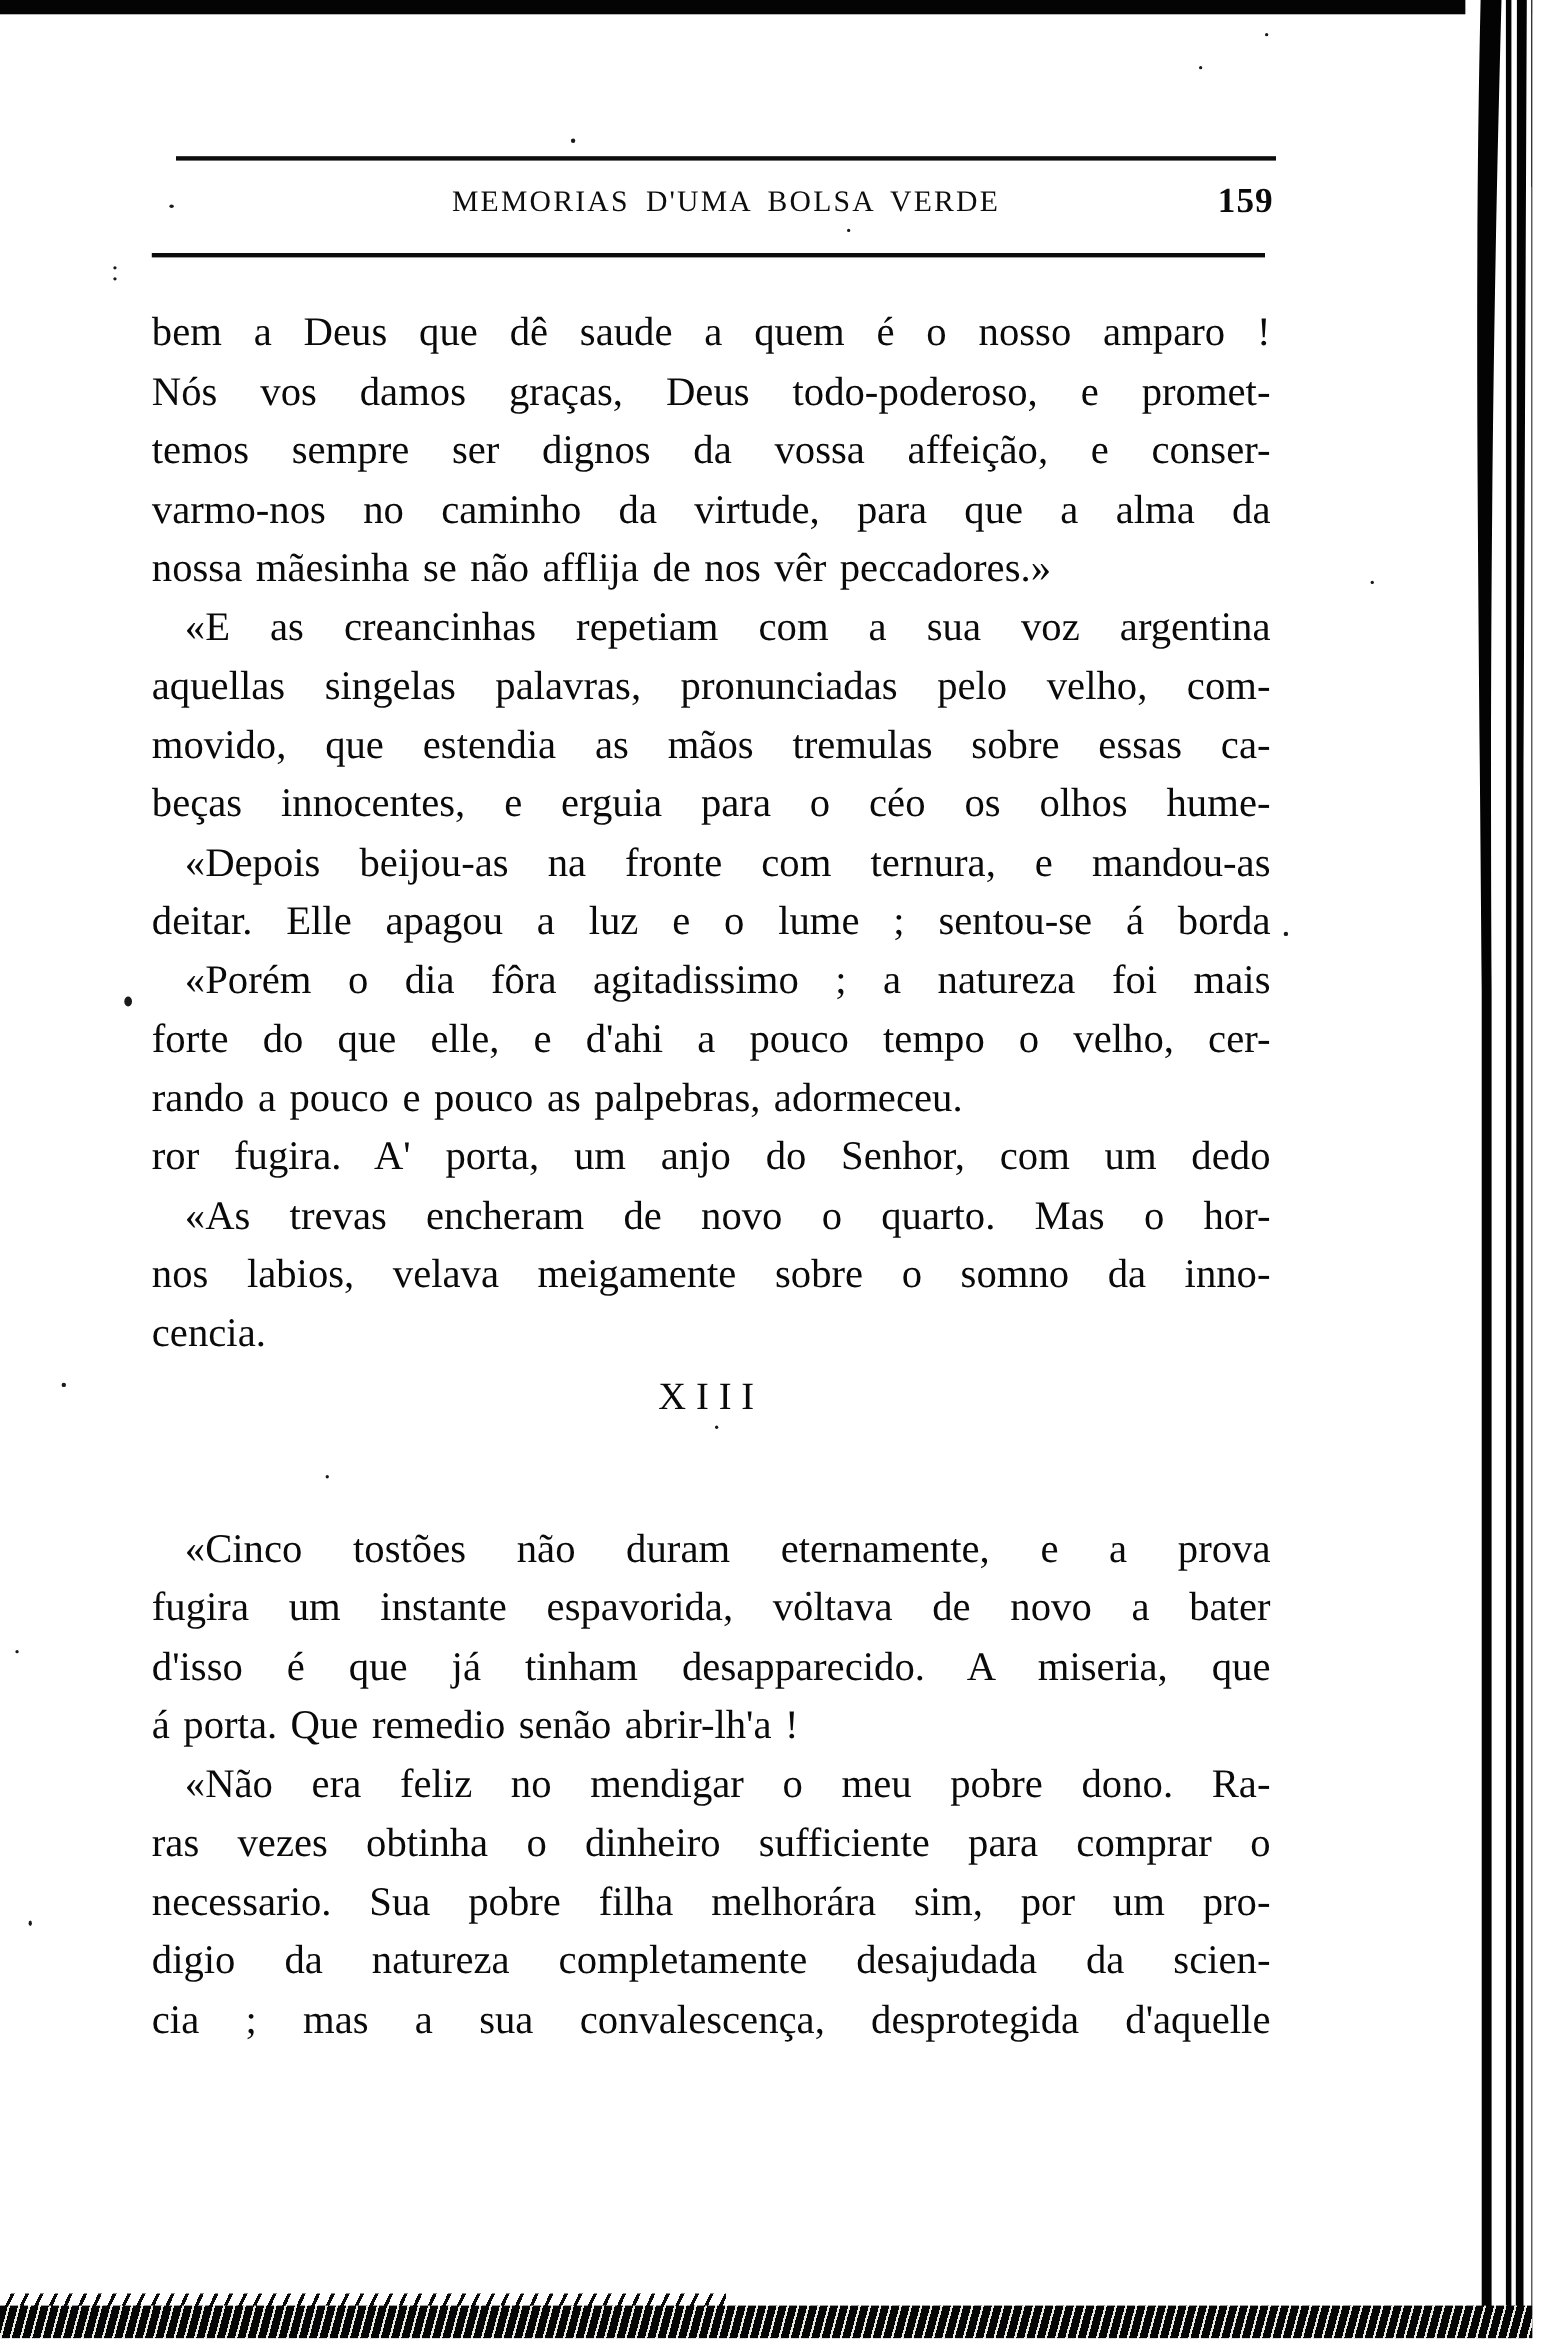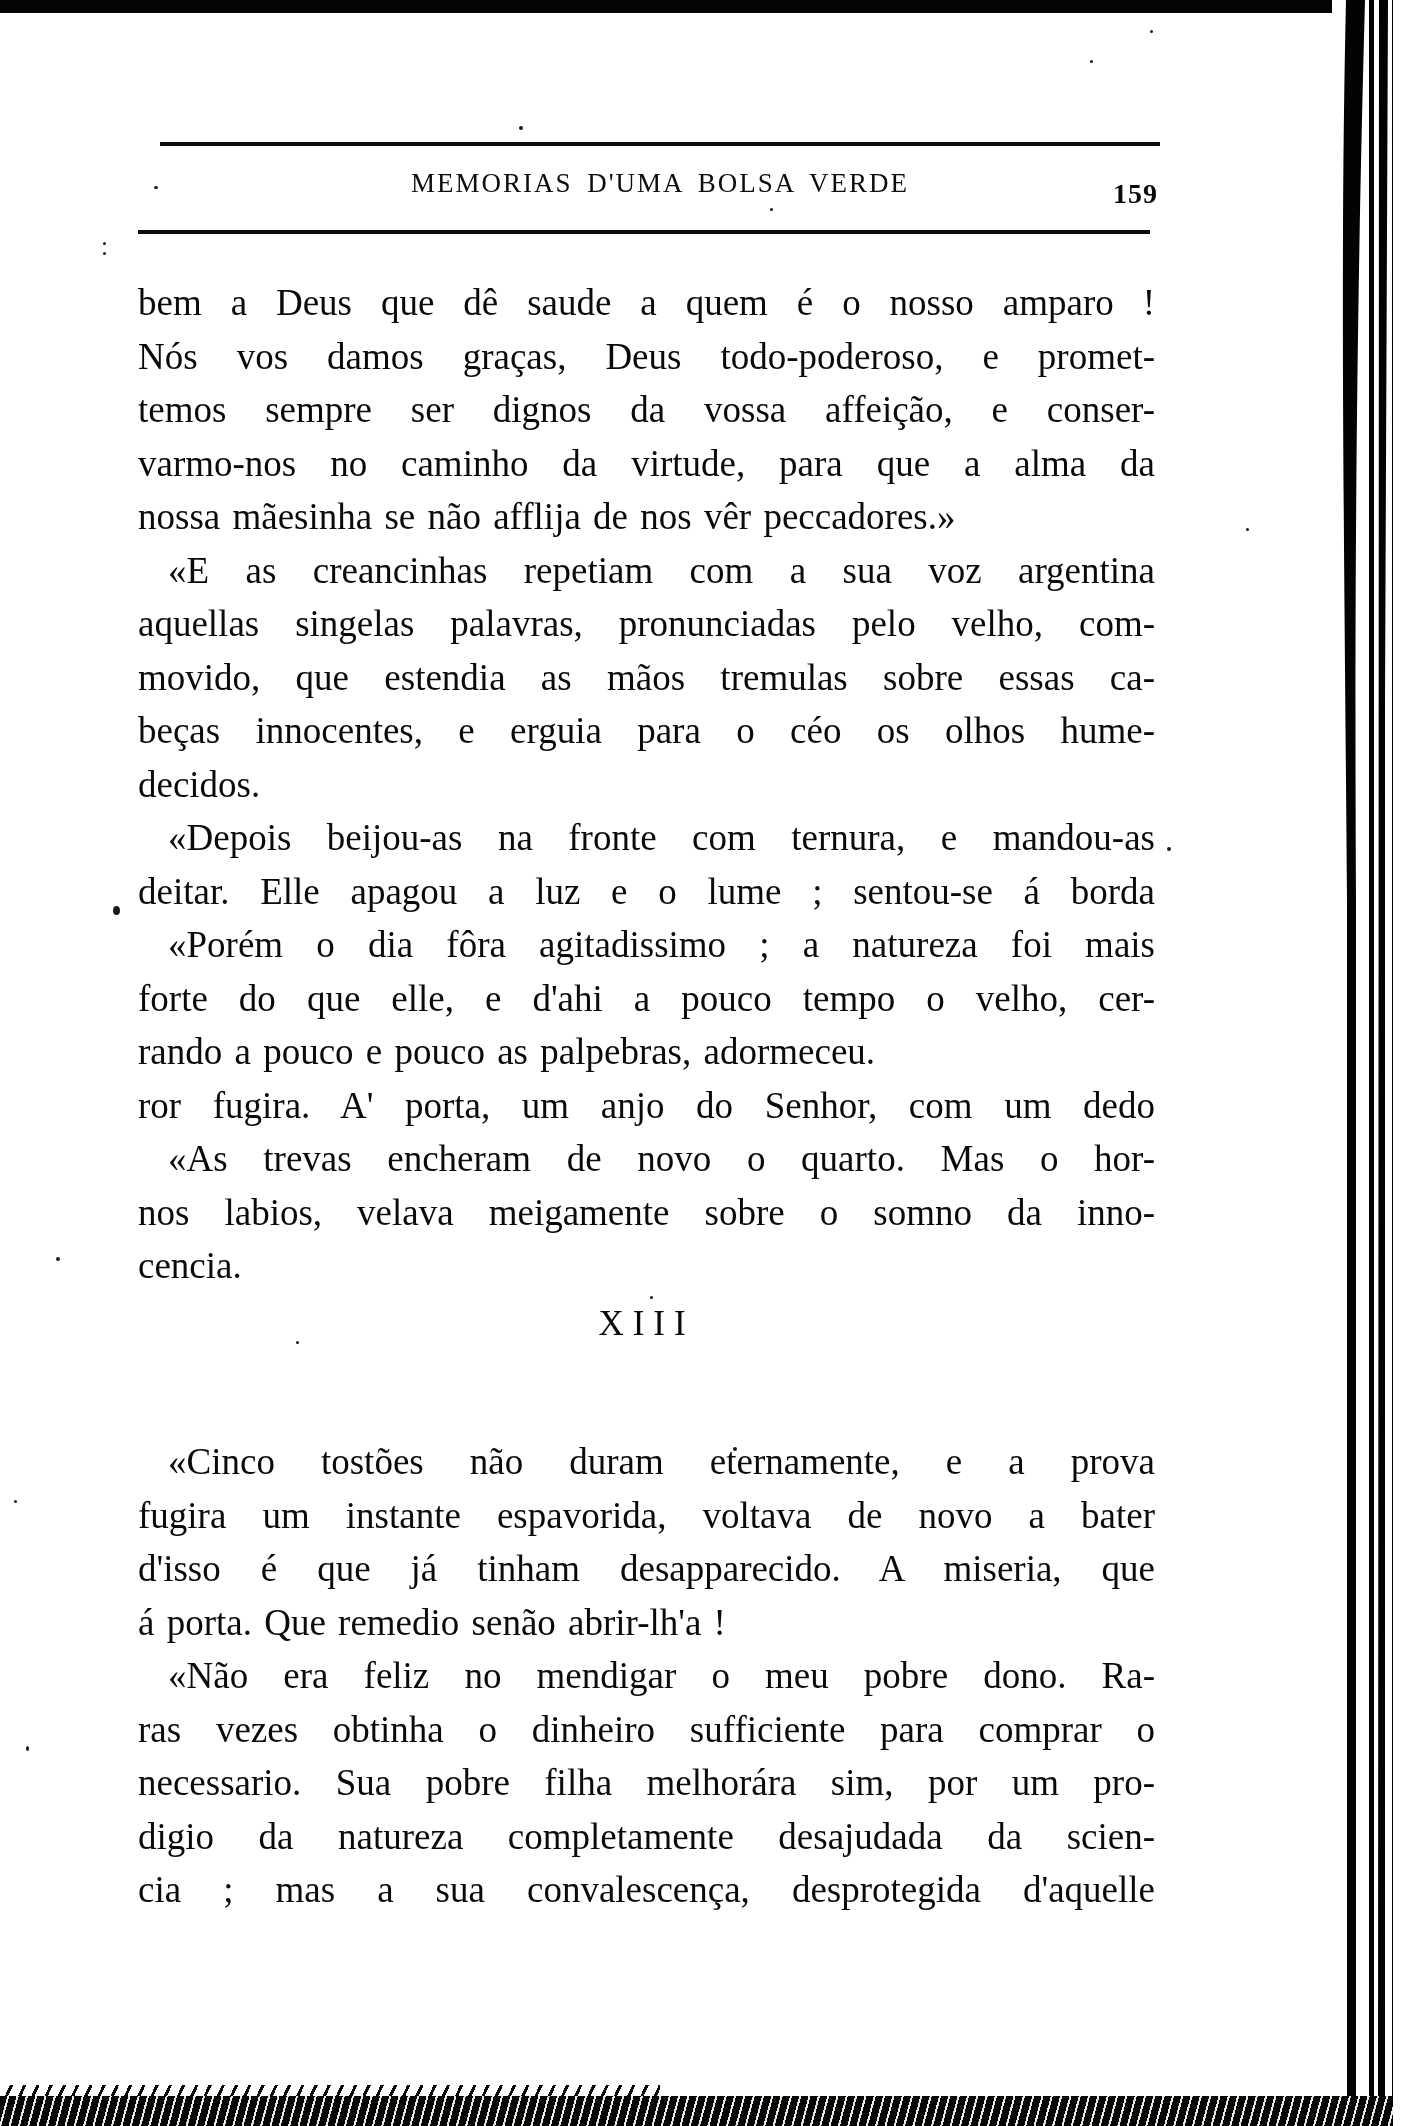--- a/index.html
+++ b/index.html
@@ -18,21 +18,21 @@
     background:repeating-linear-gradient(115deg,transparent 0 9px,#0a0a0a 9px 12px);
   }
   .gutter{position:absolute;top:0;left:1332px;width:85px;height:2126px;}
   .speck{position:absolute;background:#1a1a1a;border-radius:50%;}
   
   .rule{position:absolute;background:#0c0c0c;}
   .rule-top{left:160px;top:142px;width:1000px;height:4px;}
   .rule-bottom{left:138px;top:230px;width:1012px;height:4px;}
   .running-header{position:absolute;left:160px;top:163px;width:1000px;height:44px;text-align:center;}
   .header-title{font-size:27px;line-height:40px;letter-spacing:2px;word-spacing:6px;color:#0d0d0d;}
-  .page-number{position:absolute;right:2px;top:15px;font-size:28px;font-weight:700;letter-spacing:1px;}
+  .page-number{position:absolute;right:2px;top:1px;font-size:32px;font-weight:700;letter-spacing:1px;}
   
   .body-text{position:absolute;left:138px;top:276px;width:1017px;font-size:37px;line-height:53.5px;}
   .text-block .line{height:53.5px;overflow:hidden;word-spacing:3px;}
   .line.fill{text-align:justify;text-align-last:justify;}
   .line.indent{padding-left:30px;}
   .section-heading{
     margin:4px 0 85px 0;height:53.5px;font-size:35px;font-weight:400;line-height:53.5px;
     text-align:center;letter-spacing:9px;
   }
 </style>
@@ -56,21 +56,20 @@
     <div id="block1" class="text-block">
         <div class="line fill">bem a Deus que dê saude a quem é o nosso amparo !</div>
         <div class="line fill">Nós vos damos graças, Deus todo-poderoso, e promet-</div>
         <div class="line fill">temos sempre ser dignos da vossa affeição, e conser-</div>
         <div class="line fill">varmo-nos no caminho da virtude, para que a alma da</div>
         <div class="line">nossa mãesinha se não afflija de nos vêr peccadores.»</div>
         <div class="line indent fill">«E as creancinhas repetiam com a sua voz argentina</div>
         <div class="line fill">aquellas singelas palavras, pronunciadas pelo velho, com-</div>
         <div class="line fill">movido, que estendia as mãos tremulas sobre essas ca-</div>
         <div class="line fill">beças innocentes, e erguia para o céo os olhos hume-</div>
-        <div class="line">decidos.</div>
         <div class="line indent fill">«Depois beijou-as na fronte com ternura, e mandou-as</div>
         <div class="line fill">deitar. Elle apagou a luz e o lume ; sentou-se á borda</div>
         <div class="line indent fill">«Porém o dia fôra agitadissimo ; a natureza foi mais</div>
         <div class="line fill">forte do que elle, e d'ahi a pouco tempo o velho, cer-</div>
         <div class="line">rando a pouco e pouco as palpebras, adormeceu.</div>
         <div class="line fill">ror fugira. A' porta, um anjo do Senhor, com um dedo</div>
         <div class="line indent fill">«As trevas encheram de novo o quarto. Mas o hor-</div>
         <div class="line fill">nos labios, velava meigamente sobre o somno da inno-</div>
         <div class="line">cencia.</div>
       </div>

